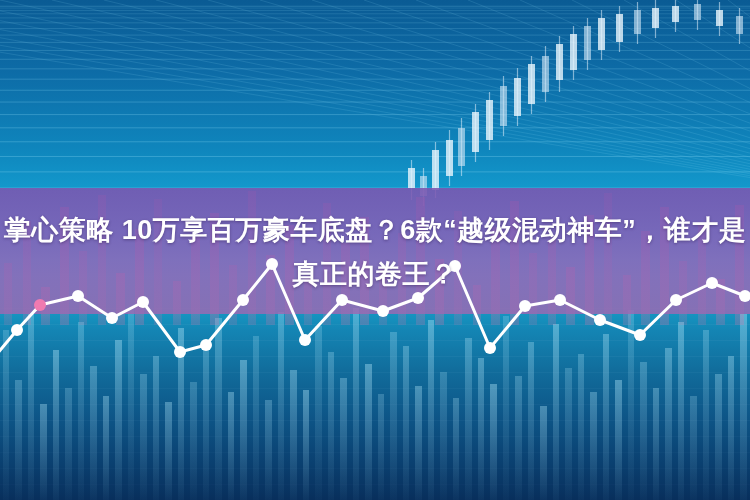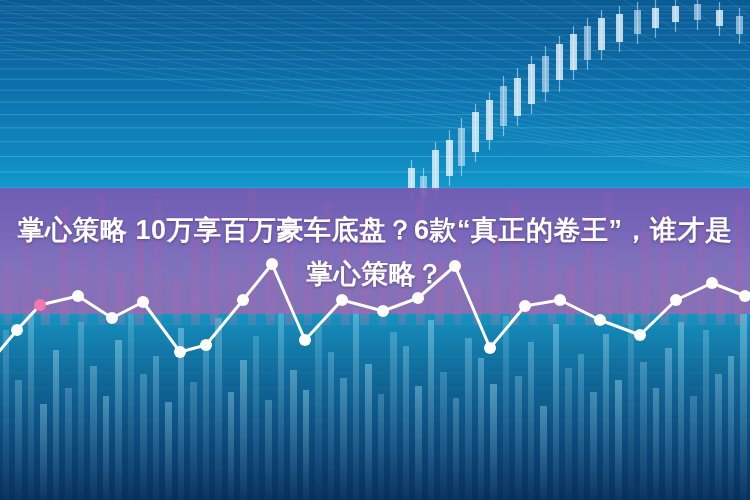--- a/index.html
+++ b/index.html
@@ -353,17 +353,17 @@
         <circle cx="560" cy="300" r="6" fill="#ffffff"></circle>
         <circle cx="600" cy="320" r="6" fill="#ffffff"></circle>
         <circle cx="640" cy="335" r="6" fill="#ffffff"></circle>
         <circle cx="676" cy="300" r="6" fill="#ffffff"></circle>
         <circle cx="712" cy="283" r="6" fill="#ffffff"></circle>
         <circle cx="745" cy="296" r="6" fill="#ffffff"></circle>
       </g>
   </svg>
 
   <div class="title-wrap">
-    <div class="title-line">掌心策略 10万享百万豪车底盘？6款“真正的卷王”，谁才是</div>
-    <div class="title-line">掌心策略？</div>
+    <div class="title-line">掌心策略 10万享百万豪车底盘？6款“越级混动神车”，谁才是</div>
+    <div class="title-line">真正的卷王？</div>
   </div>
 
 </div>
 
 </body></html>

